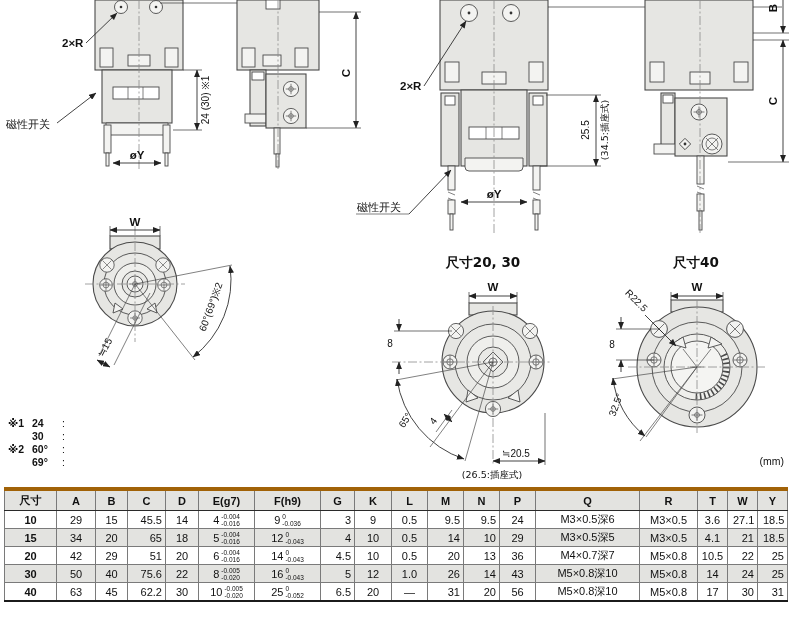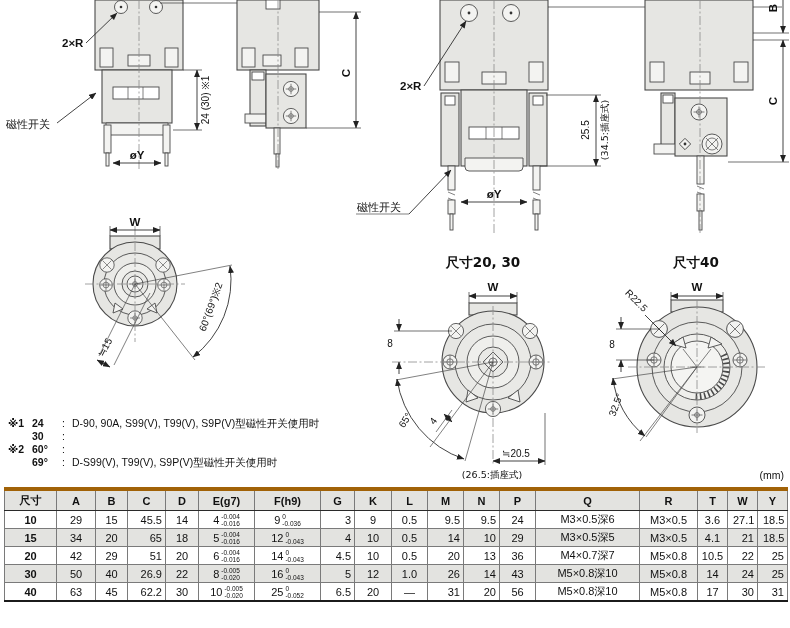--- a/index.html
+++ b/index.html
@@ -6,21 +6,21 @@
   .page{position:relative;width:790px;height:628px;background:#ffffff;overflow:hidden;
         font-family:"Liberation Sans","DejaVu Sans",sans-serif;}
   .draw-area{position:absolute;left:0;top:0;width:790px;height:486px;}
   .draw-area svg{position:absolute;left:0;top:0;}
 
   
   .notes{position:absolute;left:8px;top:417px;width:340px;font-size:10.5px;color:#111;}
   .note-row{display:grid;grid-template-columns:24px 30px 10px auto;line-height:13px;}
   .n-key{font-weight:bold;}
   .n-ref{font-weight:bold;}
-  .unit{position:absolute;right:6px;top:469px;font-size:10.5px;color:#111;}
+  .unit{position:absolute;right:6px;top:455px;font-size:10.5px;color:#111;}
 
   
   .tbl-wrap{position:absolute;left:4px;top:487px;width:783px;}
   table{border-collapse:collapse;table-layout:fixed;width:783px;font-size:11px;color:#111;}
   table{border-top:4px solid #a16207;border-bottom:2px solid #1b1b1b;}
   th,td{border:1px solid #7a7a7a;padding:0 3px;height:17px;overflow:hidden;white-space:nowrap;}
   thead th{background:#e3e3e0;font-weight:bold;height:19px;border-bottom:1.5px solid #2a2a2a;}
   tbody tr.shade td{background:#e3e3e0;}
   td{text-align:center;}
   td.al{text-align:right;padding-left:5px;}
@@ -283,37 +283,35 @@
         <path class="dim" d="M613,378 A86,86 0 0 0 645,436" marker-start="url(#ar)" marker-end="url(#ar)"></path>
         <text transform="translate(619,406) rotate(-70)" text-anchor="middle" class="sm">32.5°</text>
       </g>
     </svg>
 
     <div class="notes">
       <div class="note-row">
         <span class="n-ref">※1</span>
         <span class="n-key">24</span>
         <span class="n-sep">:</span>
-        <span class="n-txt">D-90, 90A, S99(V), T99(V), S9P(V)型磁性开关使用时</span>
       </div>
       <div class="note-row">
         <span class="n-ref"></span>
         <span class="n-key">30</span>
         <span class="n-sep">:</span>
       </div>
       <div class="note-row">
         <span class="n-ref">※2</span>
         <span class="n-key">60°</span>
         <span class="n-sep">:</span>
       </div>
       <div class="note-row">
         <span class="n-ref"></span>
         <span class="n-key">69°</span>
         <span class="n-sep">:</span>
-        <span class="n-txt">D-S99(V), T99(V), S9P(V)型磁性开关使用时</span>
       </div>
     </div>
     <div class="unit">(mm)</div>
   </div>
 
   <div class="tbl-wrap">
     <table id="dim-table">
         <colgroup>
           <col style="width: 52px;">
           <col style="width: 39px;">
@@ -432,21 +430,21 @@
             <td>M4×0.7深7</td>
             <td>M5×0.8</td>
             <td>10.5</td>
             <td class="al">22</td>
             <td class="al">25</td>
           </tr>
           <tr class="shade">
             <td class="size-cell">30</td>
             <td>50</td>
             <td>40</td>
-            <td class="al">26.9</td>
+            <td class="al">75.6</td>
             <td>22</td>
             <td><span class="tval">8</span><span class="tol">
                 <span>-0.005</span>
                 <span>-0.020</span>
               </span></td>
             <td><span class="tval">16</span><span class="tol">
                 <span>0</span>
                 <span>-0.043</span>
               </span></td>
             <td class="al">5</td>

